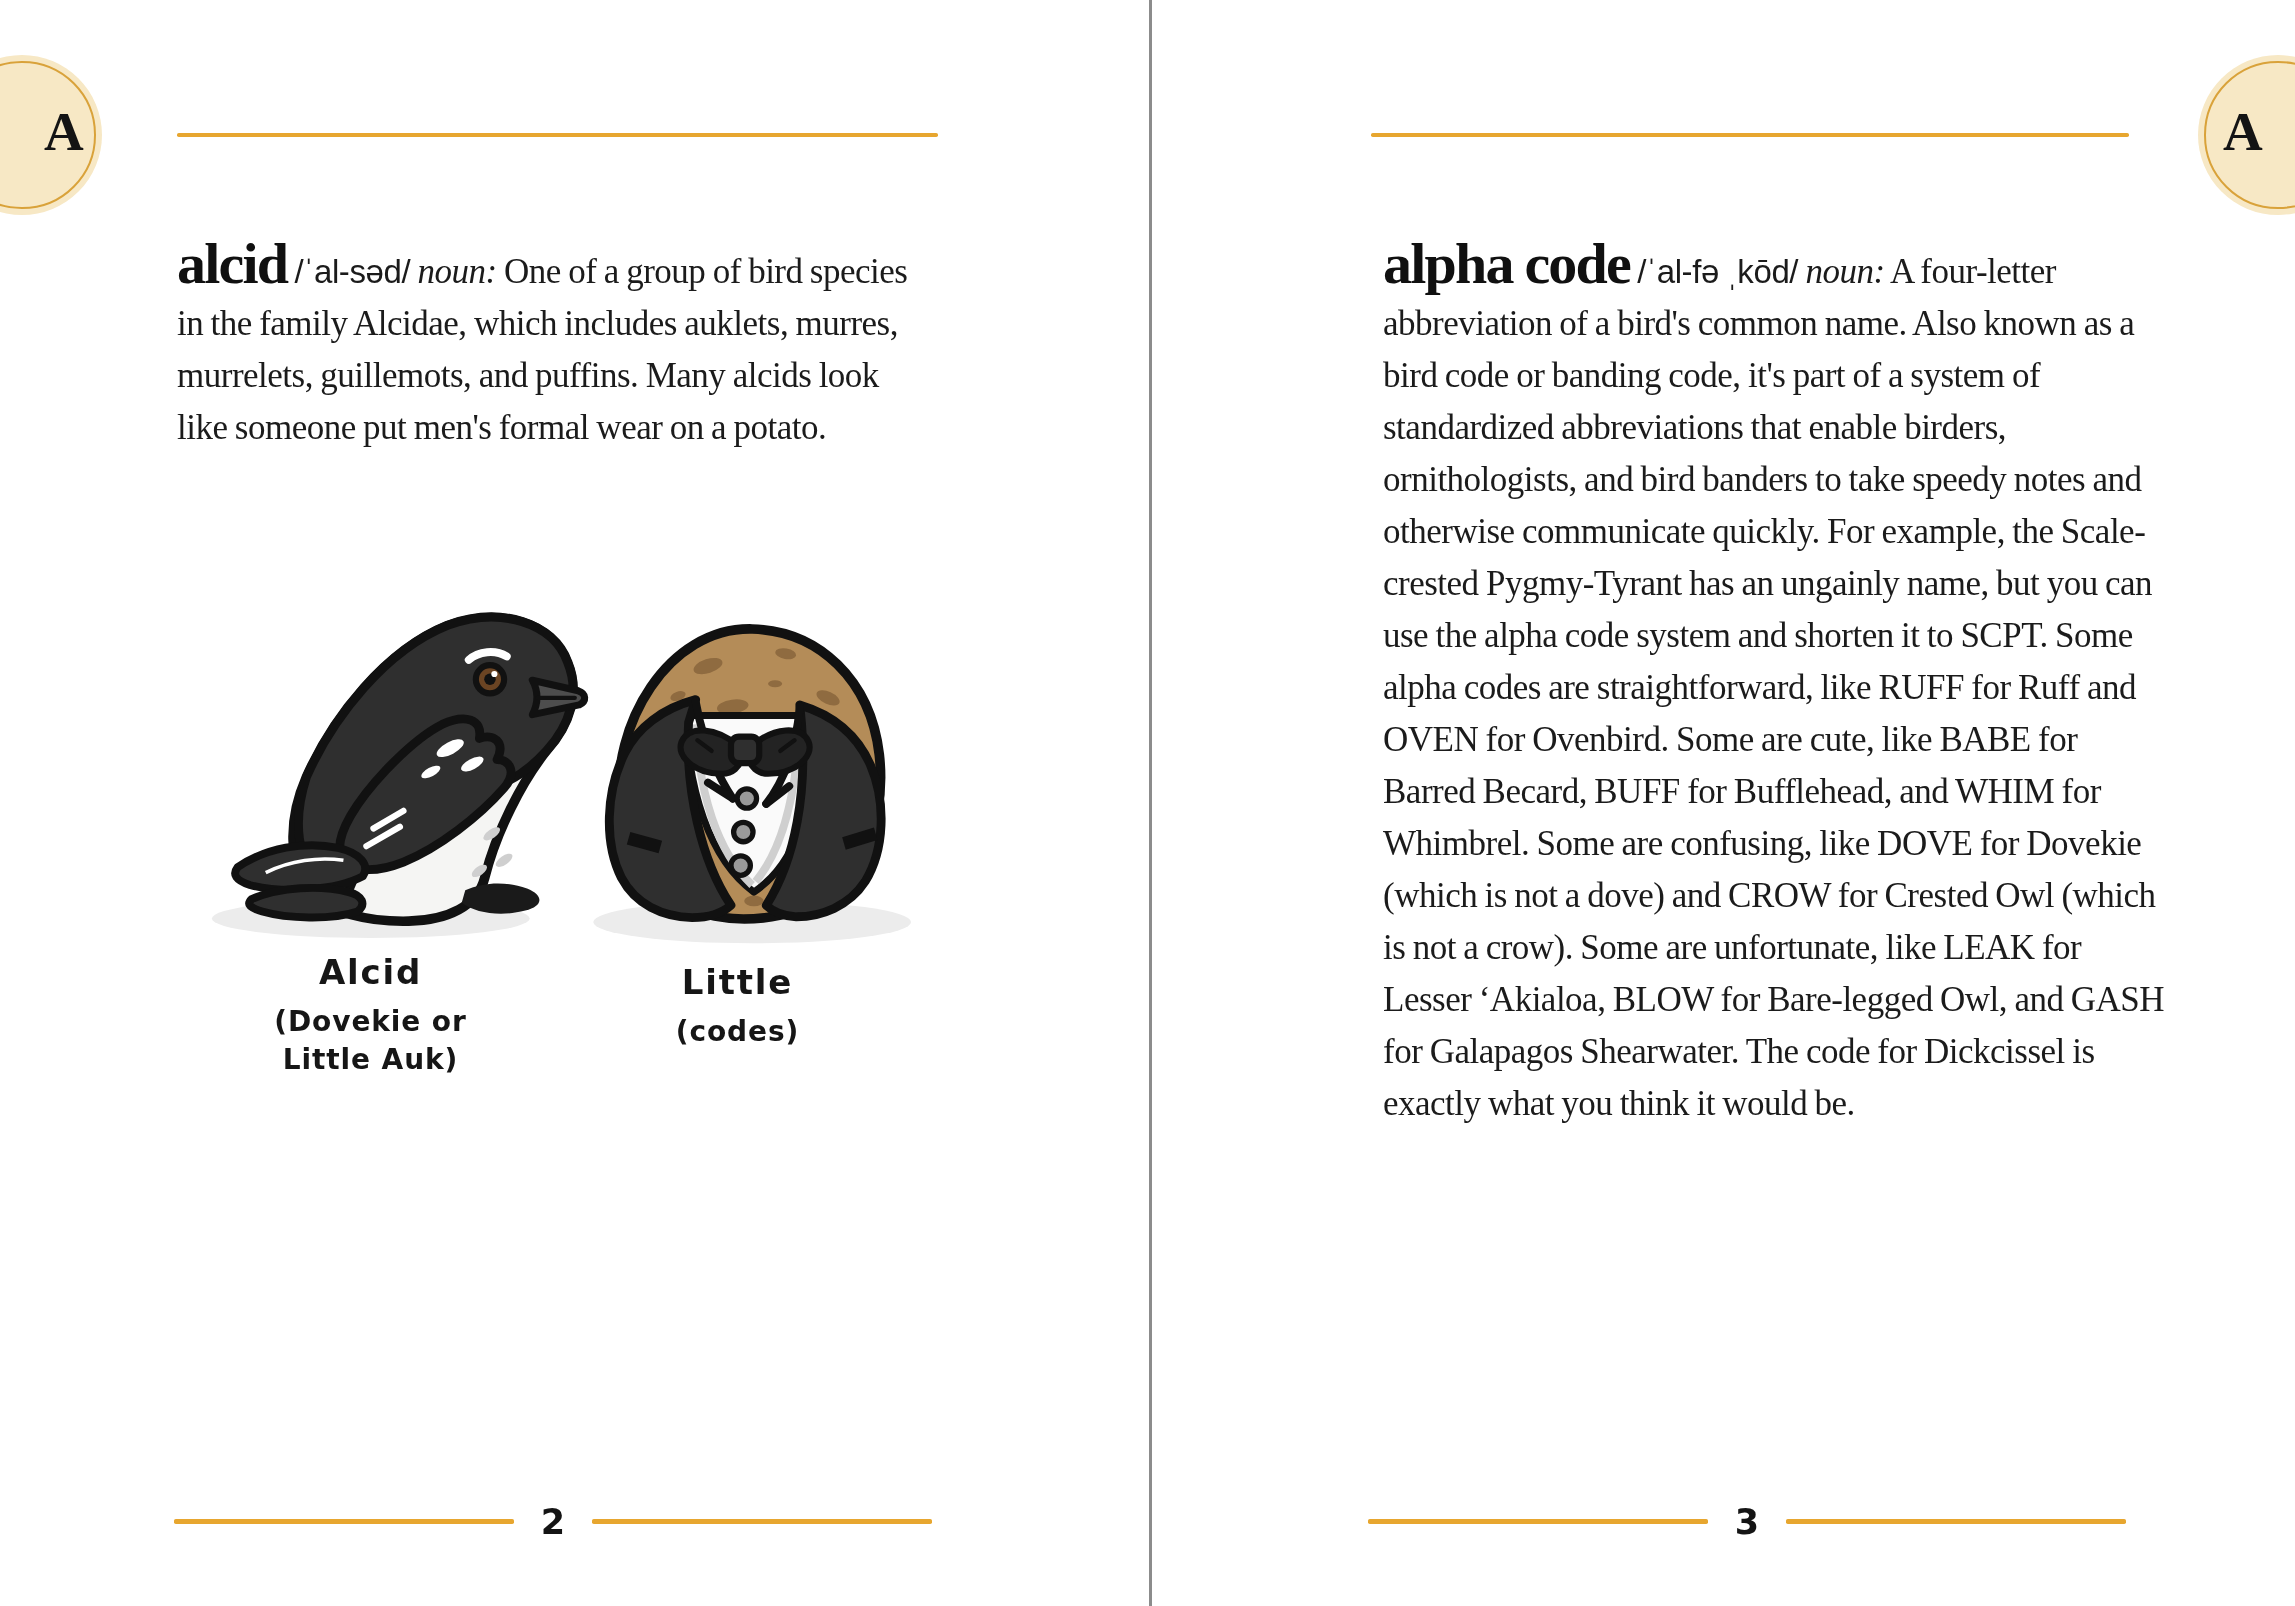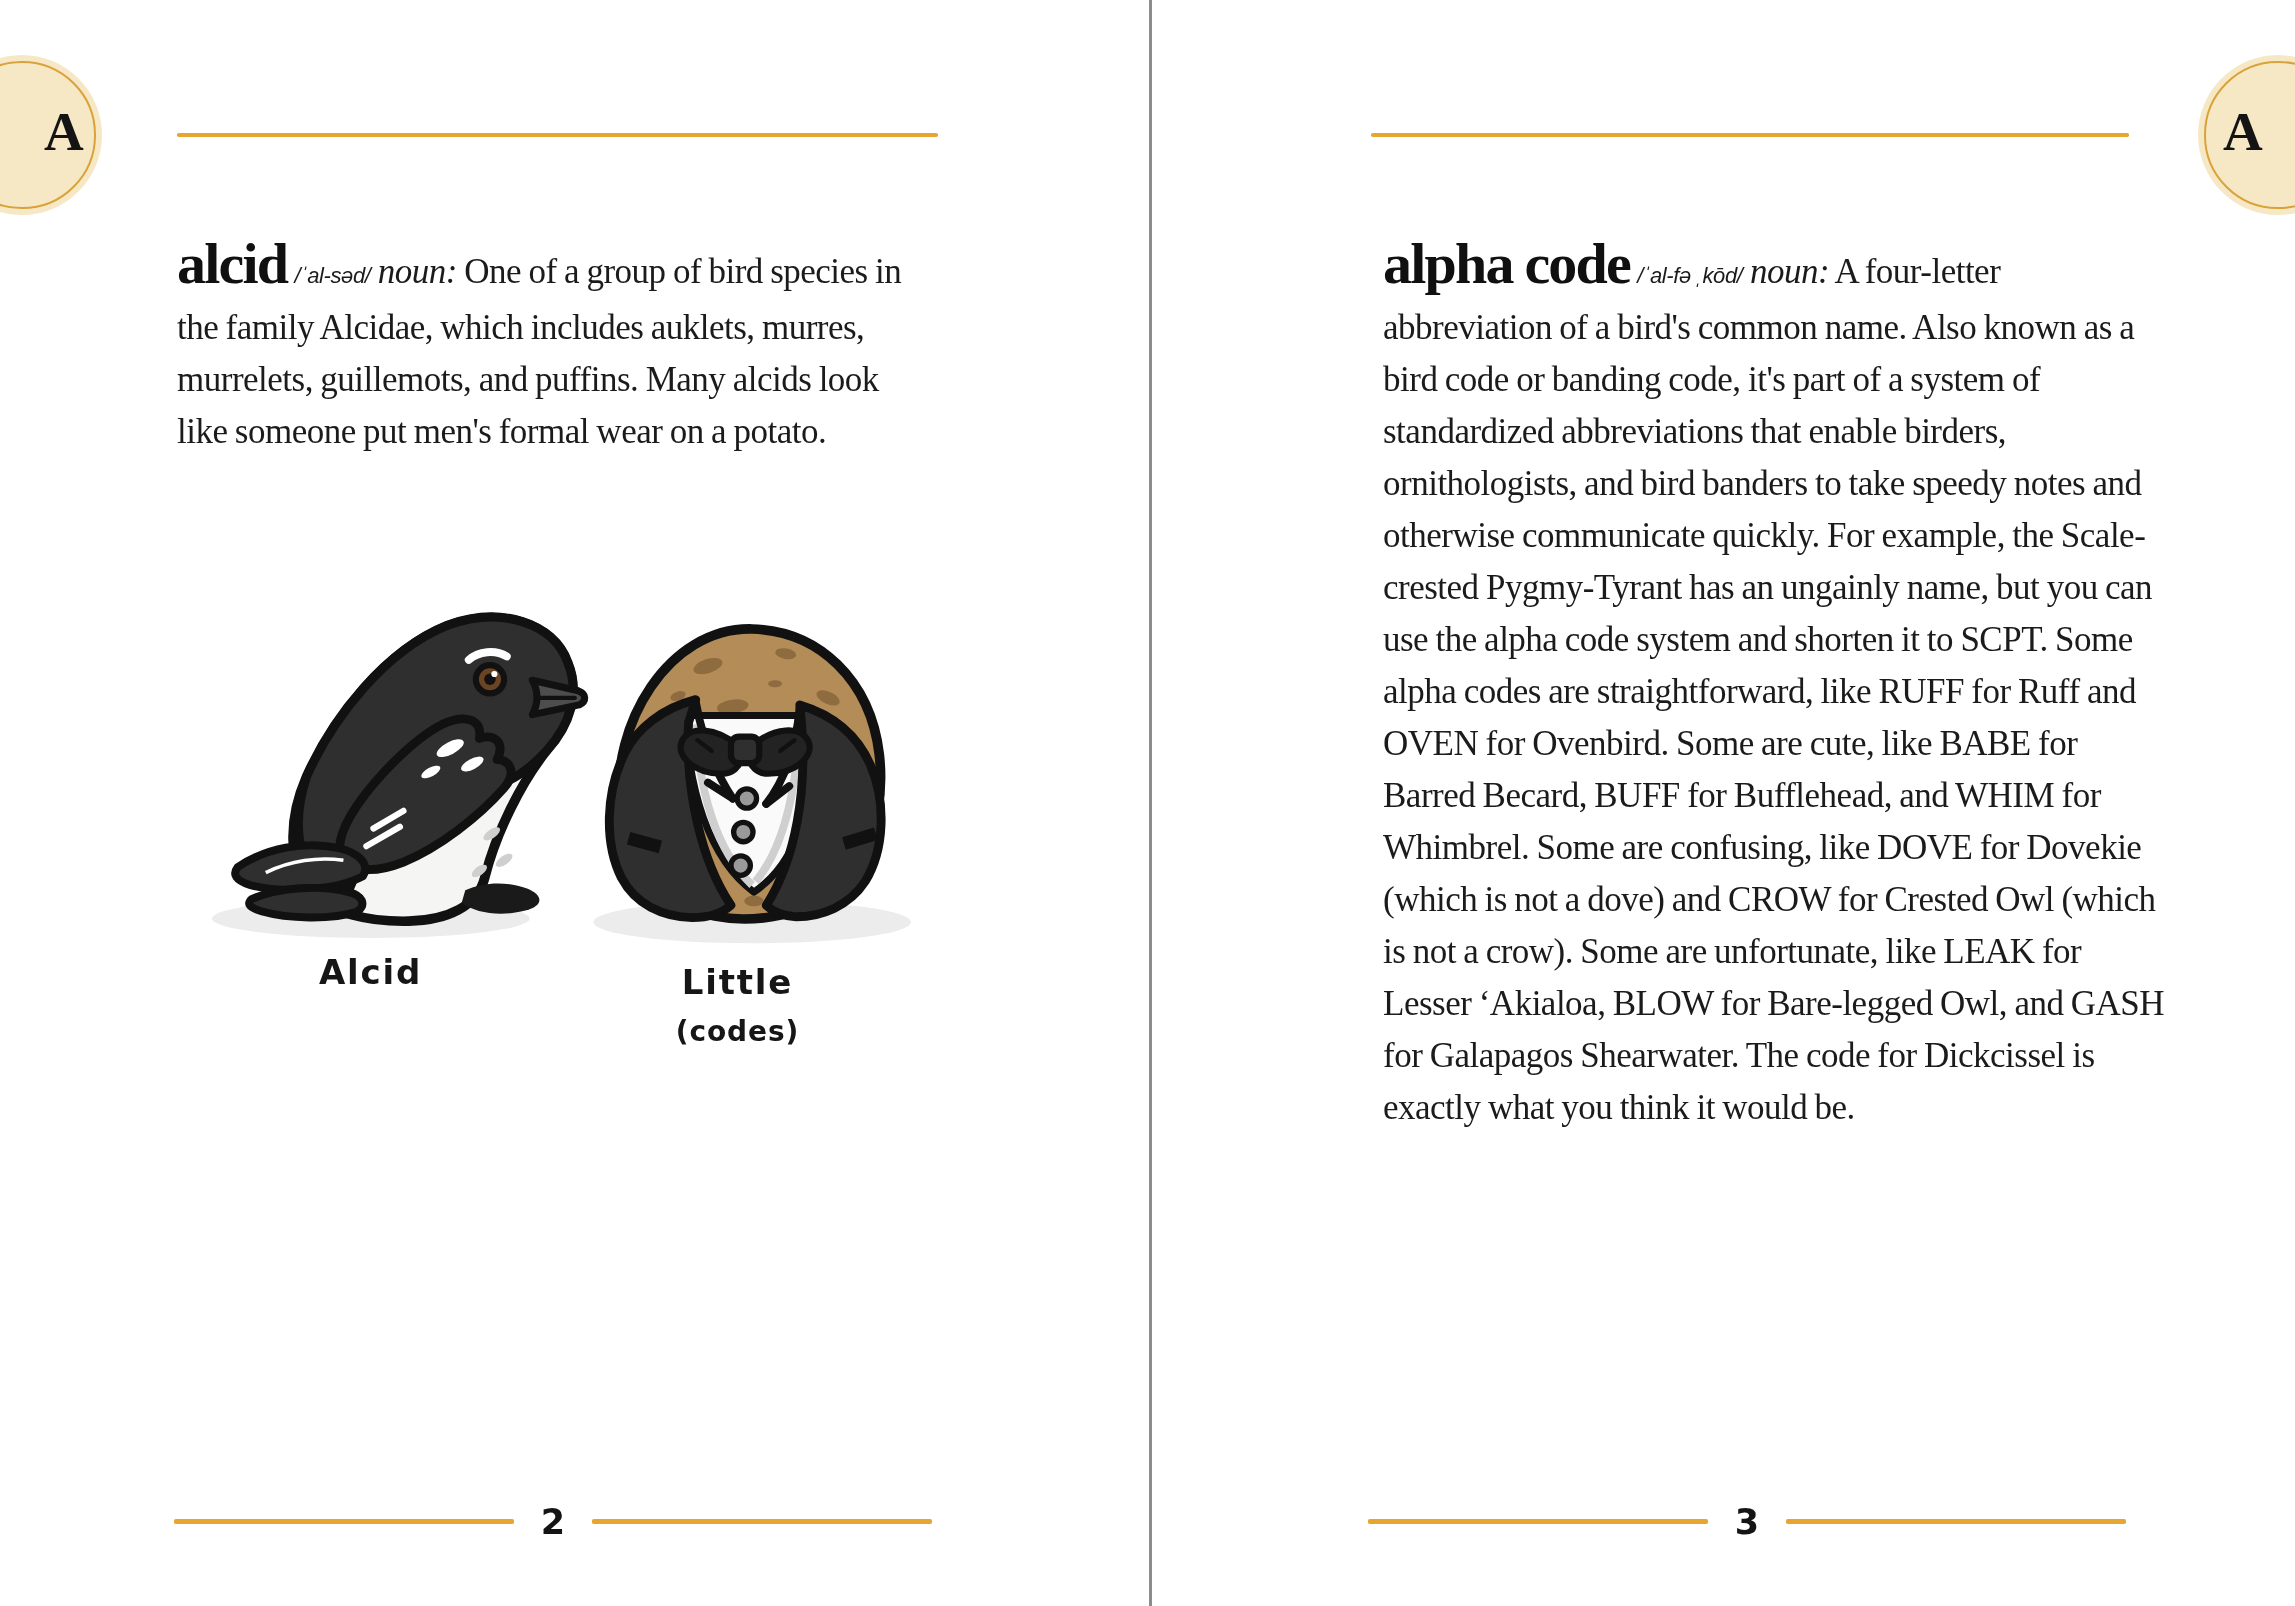--- a/index.html
+++ b/index.html
@@ -31,21 +31,21 @@
   
   .entry {
     position:absolute; color:#1b1b1b;
     font-size:35px; line-height:52px; letter-spacing:-0.5px; word-spacing:-0.9px;
   }
   #entry-left  { left:177px;  top:203px; width:738px; }
   #entry-right { left:1371px; top:203px; width:782px;margin-left:12px; }
   .headword {
     font-weight:bold; font-size:58px; line-height:52px; letter-spacing:-1.8px; color:#101010;
   }
-  .pron { font-family:"Liberation Sans", sans-serif; font-size:22px; letter-spacing:-0.4px; color:#1b1b1b;font-style:italic; }
+  .pron { font-family:"Liberation Sans", sans-serif; font-size:33px; letter-spacing:-0.4px; color:#1b1b1b; }
   .pos  { font-weight:normal; font-style:italic; }
 
   
   #illustration { position:absolute; left:181px; top:567px; width:768px; height:380px; }
 
   
   .caption {
     position:absolute; text-align:center; color:#161616;
     font-family:"DejaVu Sans", sans-serif; font-weight:bold;
   }
@@ -157,20 +157,21 @@
     <path d="M 710,196 L 694,208" stroke="#111" stroke-width="5" stroke-linecap="round"></path>
 
     <circle cx="656" cy="262" r="11" fill="#9a9a9a" stroke="#111" stroke-width="6"></circle>
     <circle cx="652" cy="300" r="11" fill="#9a9a9a" stroke="#111" stroke-width="6"></circle>
     <circle cx="649" cy="338" r="11" fill="#9a9a9a" stroke="#111" stroke-width="6"></circle>
   </g>
 </svg>
 
 <div class="caption" id="caption-bird">
   <div class="cap-title">Alcid</div>
+  <div class="cap-sub">(Dovekie or Little Auk)</div>
 </div>
 <div class="caption" id="caption-potato">
   <div class="cap-title">Little</div>
   <div class="cap-sub">(codes)</div>
 </div>
 
 <div class="footer" id="footer-left">
   <div class="fline"></div>
   <span class="page-num">2</span>
   <div class="fline"></div>

